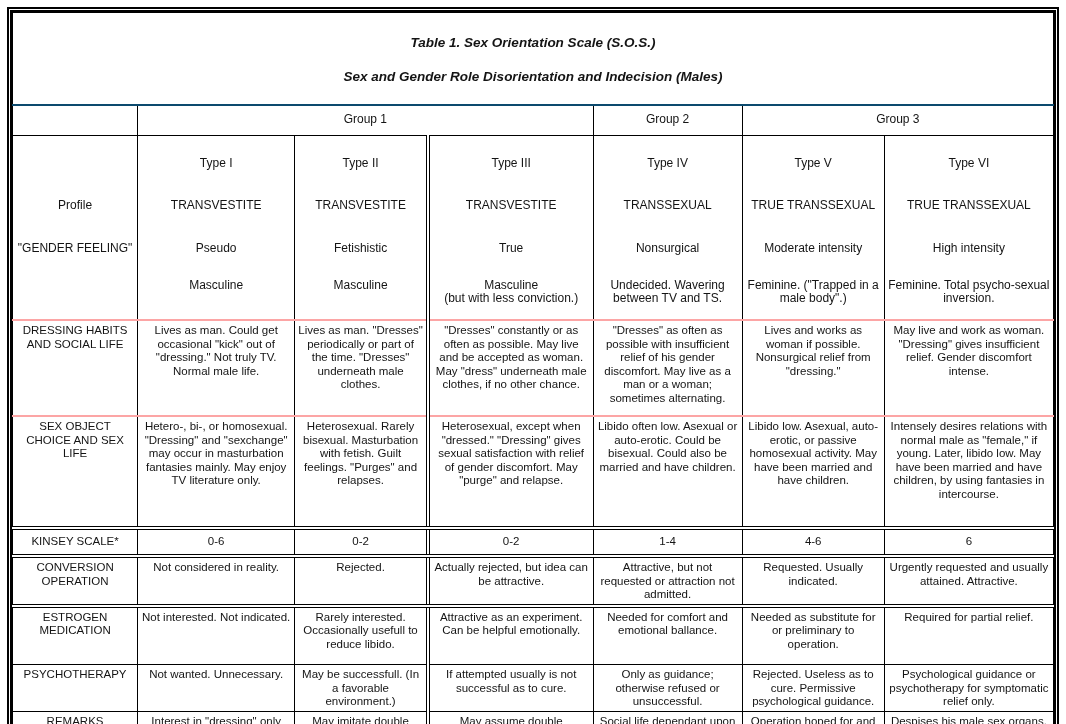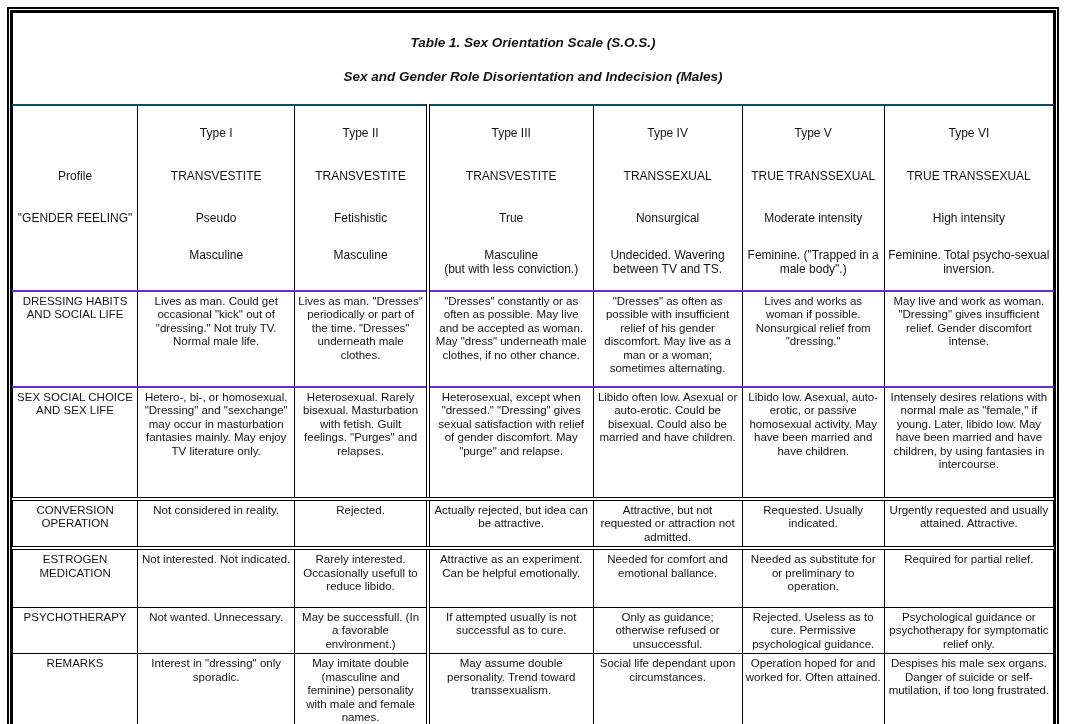--- a/index.html
+++ b/index.html
@@ -26,21 +26,21 @@
     border:1px solid #000;
     vertical-align:top;
     text-align:center;
     padding:3px 3px 2px 3px;
     font-size:11.5px;
     line-height:13.5px;
     white-space:pre-line;
     word-wrap:break-word;
   }
   
-  tr.rb2 > td { border-bottom:2px solid #6d28d9; }
+  tr.rb2 > td { border-bottom:2px solid #fca5a5; }
   tr.rb-dbl > td { border-bottom:4px double #000; }
   
   td.dl { border-left:4px double #000; }
 
   tr.h-title   { height:40px; }
   tr.h-group   { height:30px; }
   tr.h-thead   { height:115px; }
   tr.h-dress   { height:96px;margin-top:18px; }
   tr.h-sexobj  { height:112px; }
   tr.h-kinsey  { height:28px; }
@@ -90,20 +90,26 @@
     </colgroup>
 
     <tbody>
         <tr class="h-title">
       <td class="title-cell" colspan="7">
         <div>Table 1. Sex Orientation Scale (S.O.S.)</div>
         <div>Sex and Gender Role Disorientation and Indecision (Males)</div>
       </td>
     </tr>
 
+    <tr class="h-group">
+      <td class="corner-cell"></td>
+      <td class="group-cell" colspan="3">Group 1</td>
+      <td class="group-cell">Group 2</td>
+      <td class="group-cell" colspan="2">Group 3</td>
+    </tr>
 
     <tr class="h-thead rb2">
       <td class="thead-label">
         <div class="slot"></div>
         <div class="slot">Profile</div>
         <div class="slot">"GENDER FEELING"</div>
       </td>
       <td class="thead-cell">
         <div class="slot">Type I</div>
         <div class="slot">TRANSVESTITE</div>
@@ -147,29 +153,38 @@
       <td class="lab">DRESSING HABITS AND SOCIAL LIFE</td>
       <td>Lives as man. Could get occasional "kick" out of "dressing." Not truly TV. Normal male life.</td>
       <td>Lives as man. "Dresses" periodically or part of the time. "Dresses" underneath male clothes.</td>
       <td class="dl">"Dresses" constantly or as often as possible. May live and be accepted as woman. May "dress" underneath male clothes, if no other chance.</td>
       <td>"Dresses" as often as possible with insufficient relief of his gender discomfort. May live as a man or a woman; sometimes alternating.</td>
       <td>Lives and works as woman if possible. Nonsurgical relief from "dressing."</td>
       <td>May live and work as woman. "Dressing" gives insufficient relief. Gender discomfort intense.</td>
     </tr>
 
     <tr class="h-sexobj rb-dbl">
-      <td class="lab">SEX SOCIAL CHOICE AND SEX LIFE</td>
+      <td class="lab">SEX OBJECT CHOICE AND SEX LIFE</td>
       <td>Hetero-, bi-, or homosexual. "Dressing" and "sexchange" may occur in masturbation fantasies mainly. May enjoy TV literature only.</td>
       <td>Heterosexual. Rarely bisexual. Masturbation with fetish. Guilt feelings. "Purges" and relapses.</td>
       <td class="dl">Heterosexual, except when "dressed." "Dressing" gives sexual satisfaction with relief of gender discomfort. May "purge" and relapse.</td>
       <td>Libido often low. Asexual or auto-erotic. Could be bisexual. Could also be married and have children.</td>
       <td>Libido low. Asexual, auto-erotic, or passive homosexual activity. May have been married and have children.</td>
       <td>Intensely desires relations with normal male as "female," if young. Later, libido low. May have been married and have children, by using fantasies in intercourse.</td>
     </tr>
 
+    <tr class="h-kinsey rb-dbl vmid">
+      <td class="lab">KINSEY SCALE*</td>
+      <td>0-6</td>
+      <td>0-2</td>
+      <td class="dl">0-2</td>
+      <td>1-4</td>
+      <td>4-6</td>
+      <td>6</td>
+    </tr>
 
     <tr class="h-conv rb-dbl">
       <td class="lab">CONVERSION OPERATION</td>
       <td>Not considered in reality.</td>
       <td>Rejected.</td>
       <td class="dl">Actually rejected, but idea can be attractive.</td>
       <td>Attractive, but not requested or attraction not admitted.</td>
       <td>Requested. Usually indicated.</td>
       <td>Urgently requested and usually attained. Attractive.</td>
     </tr>

